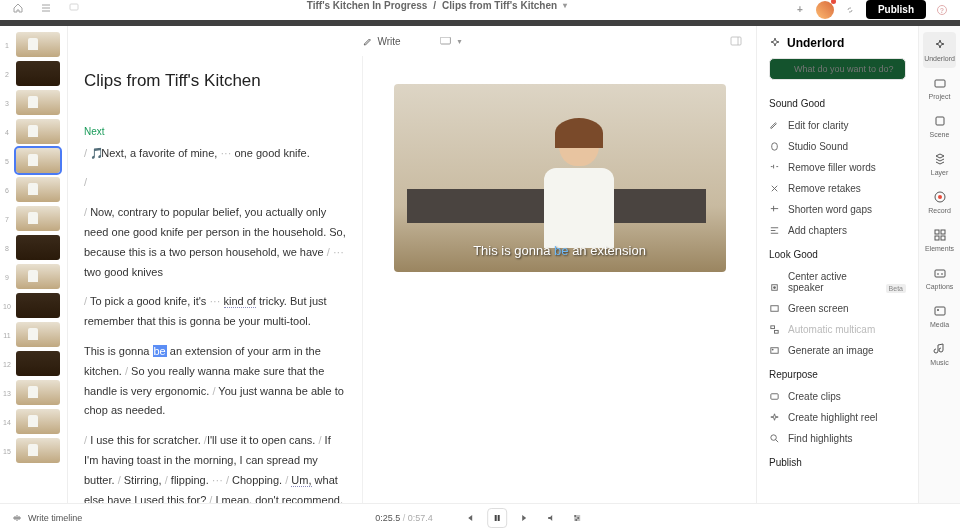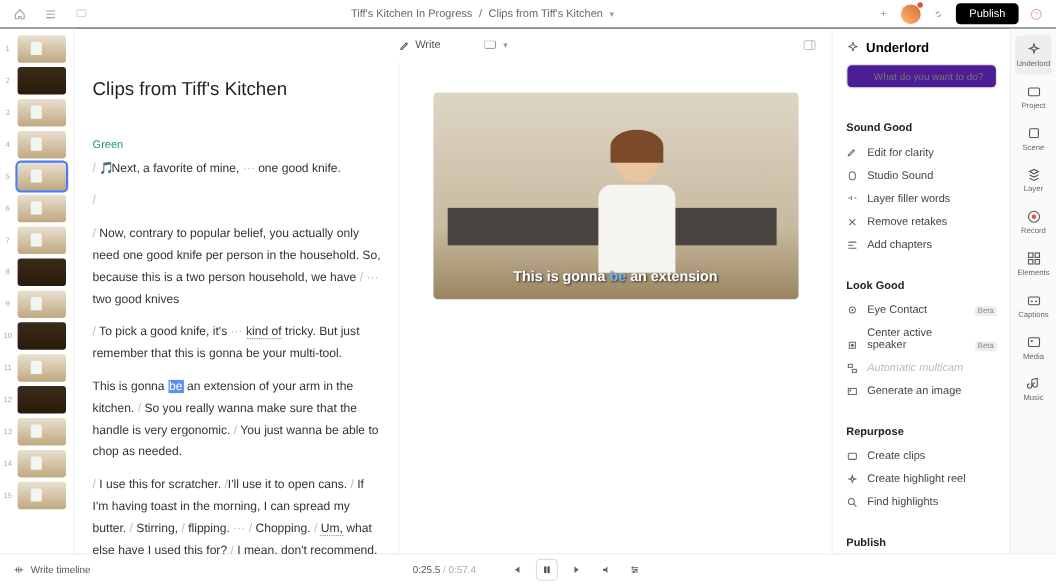--- a/index.html
+++ b/index.html
@@ -1,17 +1,17 @@
 <!DOCTYPE html>
 <html><head>
 <meta charset="utf-8">
 <style>
 * { margin: 0; padding: 0; box-sizing: border-box; font-family: -apple-system, BlinkMacSystemFont, 'Segoe UI', sans-serif; }
 body { width: 960px; height: 531px; background: #fff; display: flex; flex-direction: column; overflow: hidden; }
-.top-bar { height: 26px; display: flex; align-items: center; padding: 0 10px; border-bottom: 1px solid #404040; font-size: 10px; color: #555; }
+.top-bar { height: 26px; display: flex; align-items: flex-start; padding: 0 10px; border-bottom: 6px solid #404040; font-size: 10px; color: #555; font-weight: bold; }
 .top-left { display: flex; gap: 12px; align-items: center; }
 .top-center { flex: 1; display: flex; justify-content: center; gap: 6px; align-items: center; }
 .top-right { display: flex; gap: 8px; align-items: center; }
 .icon-btn { width: 16px; height: 16px; display: flex; align-items: center; justify-content: center; cursor: pointer; opacity: 0.6; }
 .breadcrumb-item { color: #666; }
 .publish-btn { background: #000; color: #fff; border-radius: 4px; padding: 4px 12px; font-size: 10px; cursor: pointer; }
 .avatar { width: 18px; height: 18px; border-radius: 50%; background: linear-gradient(45deg,#fdbb72,#d86a3b); position: relative; }
 .avatar::after { content:''; position:absolute; top:-2px; right:-2px; width:5px; height:5px; background:#e74c3c; border-radius:50%; }
 .main { flex: 1; display: flex; overflow: hidden; }
 .thumb-rail { width: 68px; background: #fff; border-right: 1px solid #eee; overflow-y: auto; padding: 6px 4px; }
@@ -35,32 +35,32 @@
 .sticker { display:inline-block; width:8px; }
 .dotted { border-bottom: 1px dotted #88b; }
 .hl { background: #5b8ef5; color: #fff; padding: 0 1px; }
 .video-col { flex: 1; display: flex; align-items: flex-start; justify-content: center; padding: 28px 12px; }
 .video-frame { width: 332px; height: 188px; background: linear-gradient(180deg,#ddd5c5 0%, #c8baa0 65%, #9a8560 100%); border-radius: 4px; position: relative; overflow: hidden; }
 .person { position:absolute; left:42%; top:20%; width:28%; height:78%; }
 .person-head { width:40px; height:44px; background:#e8c4a0; border-radius:50% 50% 45% 45%; margin:0 auto; position:relative; }
 .person-hair { position:absolute; top:-4px; left:-4px; right:-4px; height:30px; background:#7a4a2a; border-radius:50% 50% 0 0; }
 .person-body { width:70px; height:80px; background:#f5f5f0; margin:2px auto 0; border-radius:12px 12px 0 0; }
 .counter { position:absolute; left:4%; top:56%; width:90%; height:18%; background:#4a4440; }
-.caption { position: absolute; bottom: 14px; left: 0; right: 0; text-align: center; font-size: 13px; font-weight: 700; color: #fff; text-shadow: 1px 1px 2px rgba(0,0,0,0.7); }
+.caption { position: absolute; bottom: 14px; left: 0; right: 0; text-align: center; font-size: 13px; font-weight: 400; color: #fff; text-shadow: 1px 1px 2px rgba(0,0,0,0.7); }
 .cap-word-hl { color: #6fb8f5; }
 .sidebar { width: 162px; border-left: 1px solid #eee; overflow-y: auto; padding: 10px 12px; font-size: 10px; }
 .side-title { display: flex; gap: 6px; align-items: center; font-weight: 600; font-size: 12px; margin-bottom: 8px; }
-.side-search { width: 100%; border: 1px solid #e5e5e5; background: #4c1d95; border-radius: 5px; padding: 5px 8px 5px 24px; font-size: 9px; color: #999; margin-bottom: 10px; position: relative; }
+.side-search { width: 100%; border: 1px solid #e5e5e5; background: #14532d; border-radius: 5px; padding: 5px 8px 5px 24px; font-size: 9px; color: #999; margin-bottom: 10px; position: relative; }
 .search-wrap { position: relative; }
 .search-wrap svg { position: absolute; left: 7px; top: 6px; }
-.side-section { font-size: 10px; font-weight: 700; color: #222; margin: 21px 0 6px; }
+.side-section { font-size: 10px; font-weight: 400; color: #222; margin: 8px 0 6px; }
 .side-item { display: flex; gap: 8px; align-items: flex-end; padding: 5px 0; color: #444; cursor: pointer; }
 .side-item .badge { margin-left: auto; font-size: 7px; background: #eee; color: #888; padding: 1px 3px; border-radius: 2px; }
 .side-item svg { flex-shrink: 0; }
-.side-item.disabled { color: #bbb; font-style: italic; }
+.side-item.disabled { color: #bbb; }
 .right-rail { width: 42px; background: #fafafa; border-left: 1px solid #eee; display: flex; flex-direction: column; align-items: center; padding-top: 6px; gap: 2px; }
 .rail-item { width: 100%; padding: 6px 0; display: flex; flex-direction: column; align-items: center; gap: 3px; font-size: 7px; color: #666; cursor: pointer; }
 .rail-item.active { background: #eee; border-radius: 4px; margin: 0 4px; width: calc(100% - 8px); }
 .rail-item.rec svg circle:last-child { fill: #e74c3c; }
 .bottom-bar { height: 28px; border-top: 1px solid #eee; display: flex; align-items: center; padding: 0 12px; font-size: 9px; color: #555; position: relative; }
 .show-timeline { display: flex; gap: 6px; align-items: center; cursor: pointer; }
 .play-controls { position: absolute; left: 50%; transform: translateX(-50%); display: flex; gap: 10px; align-items: center; }
 .time-display { margin-right: 18px; }
 .ctrl-btn { width: 16px; height: 16px; display: flex; align-items: center; justify-content: center; cursor: pointer; }
 .ctrl-btn.main { width: 20px; height: 20px; border: 1px solid #ddd; border-radius: 4px; }
@@ -198,21 +198,21 @@
             <rect x="1" y="2" width="10" height="8" rx="1" fill="none" stroke="#888" stroke-width="0.8"></rect>
             <line x1="8" y1="2" x2="8" y2="10" stroke="#888" stroke-width="0.8"></line>
           </svg>
         </span>
     </div>
 
     <div class="content">
 
       <div class="script-col">
         <div class="doc-title">Clips from Tiff's Kitchen</div>
-        <div class="speaker">Green</div>
+        <div class="speaker">Next</div>
         <div class="para">
           <span class="gap">/</span> <span class="sticker">🎵</span> <span>Next, a favorite of mine,</span> <span class="gap">···</span> <span>one good knife.</span>
         </div>
         <div class="para"><span class="gap">/</span></div>
         <div class="para">
           <span class="gap">/</span> <span>Now, contrary to popular belief, you actually only need one good knife per person in the household. So, because this is a two person household, we have</span> <span class="gap">/ ···</span> <span>two good knives</span>
         </div>
         <div class="para">
           <span class="gap">/</span> <span>To pick a good knife, it's</span> <span class="gap">···</span> <span class="dotted">kind of</span> <span>tricky. But just remember that this is gonna be your multi-tool.</span>
         </div>
@@ -268,53 +268,57 @@
         <div class="side-item">
           <svg width="11" height="11" viewBox="0 0 12 12">
             <path d="M3 5a3 3 0 016 0v2a3 3 0 01-6 0z" fill="none" stroke="#666" stroke-width="1"></path>
           </svg>
           <span>Studio Sound</span>
         </div>
         <div class="side-item">
           <svg width="11" height="11" viewBox="0 0 12 12">
             <path d="M2 5h2M5 3v4M8 5h2" fill="none" stroke="#666" stroke-width="1"></path>
           </svg>
-          <span>Layer filler words</span>
+          <span>Remove filler words</span>
         </div>
         <div class="side-item">
           <svg width="11" height="11" viewBox="0 0 12 12">
             <path d="M3 3l6 6M3 9l6-6" fill="none" stroke="#666" stroke-width="1"></path>
           </svg>
           <span>Remove retakes</span>
+        </div>
+        <div class="side-item">
+          <svg width="11" height="11" viewBox="0 0 12 12">
+            <path d="M2 5h8M5 2v6" fill="none" stroke="#666" stroke-width="1"></path>
+          </svg>
+          <span>Shorten word gaps</span>
         </div>
         <div class="side-item">
           <svg width="11" height="11" viewBox="0 0 12 12">
             <path d="M2 3h8M2 6h5M2 9h8" fill="none" stroke="#666" stroke-width="1"></path>
           </svg>
           <span>Add chapters</span>
         </div>
       </div>
 
     <div class="side-section">Look Good</div>
     <div id="look-list">
         <div class="side-item">
           <svg width="11" height="11" viewBox="0 0 12 12">
-            <circle cx="6" cy="6" r="3" fill="none" stroke="#666"></circle>
-            <circle cx="6" cy="6" r="1" fill="#666"></circle>
-          </svg>
-          <span>Eye Contact</span>
-          <span class="badge">Beta</span>
-        </div>
-        <div class="side-item">
-          <svg width="11" height="11" viewBox="0 0 12 12">
             <rect x="3" y="3" width="6" height="6" fill="none" stroke="#666"></rect>
             <circle cx="6" cy="6" r="1.5" fill="#666"></circle>
           </svg>
           <span>Center active speaker</span>
           <span class="badge">Beta</span>
+        </div>
+        <div class="side-item">
+          <svg width="11" height="11" viewBox="0 0 12 12">
+            <rect x="2" y="3" width="8" height="6" fill="none" stroke="#666"></rect>
+          </svg>
+          <span>Green screen</span>
         </div>
         <div class="side-item disabled">
           <svg width="11" height="11" viewBox="0 0 12 12">
             <rect x="2" y="2" width="4" height="3" fill="none" stroke="#666"></rect>
             <rect x="6" y="7" width="4" height="3" fill="none" stroke="#666"></rect>
           </svg>
           <span>Automatic multicam</span>
         </div>
         <div class="side-item">
           <svg width="11" height="11" viewBox="0 0 12 12">

